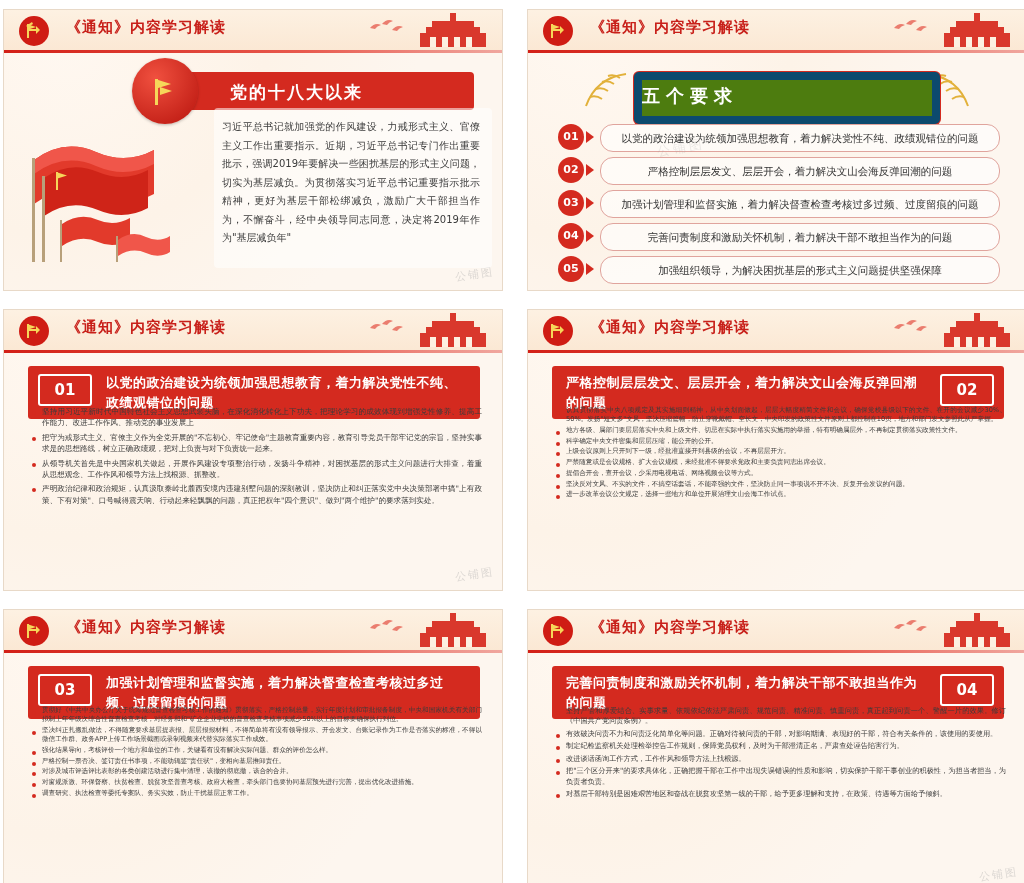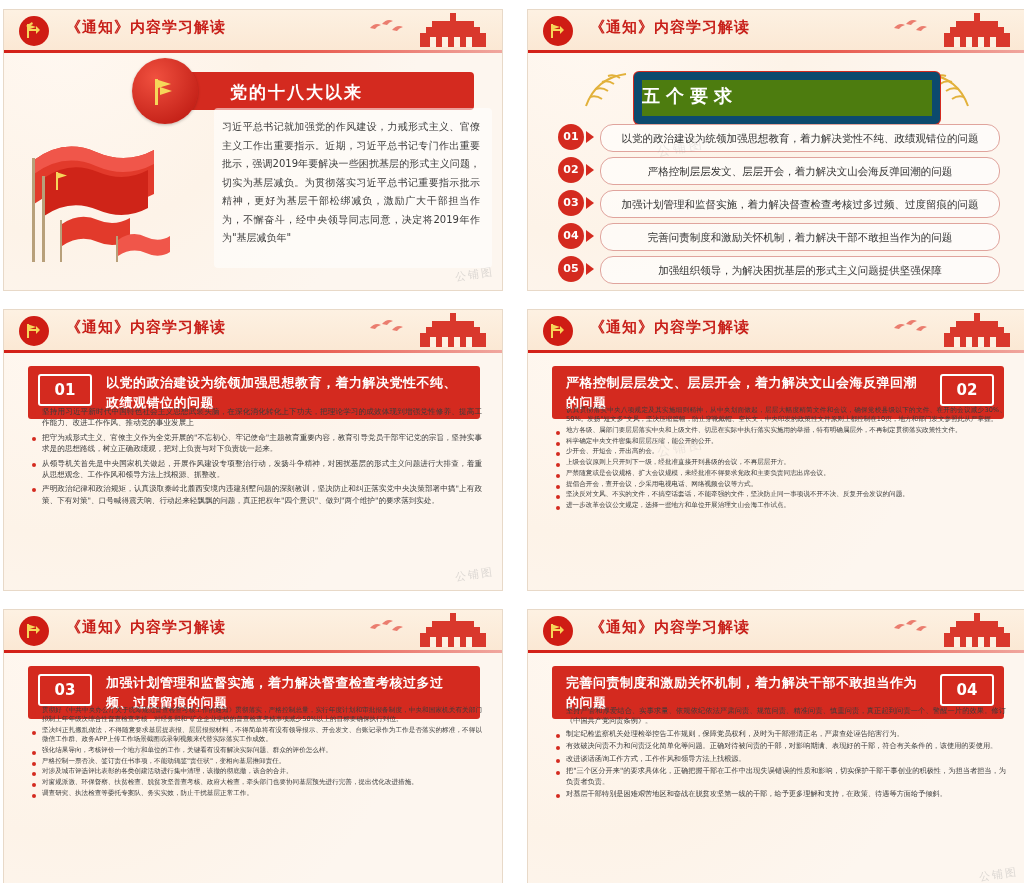--- a/index.html
+++ b/index.html
@@ -464,21 +464,20 @@
     <div class="c-title right">
       <div class="c-numbox right">02</div>
       <span class="t">严格控制层层发文、层层开会，着力解决文山会海反弹回潮的问题</span>
     </div>
 
     <div class="c-body tiny">
       <ul>
         <li>认真贯彻落实中央八项规定及其实施细则精神，从中央划面做起，层层大幅度精简文件和会议，确保党校县级以下的文件、在开的会议减少30%、50%。发扬"短文多"文风，坚决压缩篇幅，防止穿靴戴帽、空长文，中央印发的政策性文件原则上都控制在10页，地方和部门发文参照此从严掌握。</li>
         <li>地方各级、属部门要层层落实中央和上级文件、切忌在实际中执行落实实施用的举措，特有明确属层外，不再制定贯彻落实政策性文件。</li>
         <li>科学确定中央文件密集和层层压缩，能公开的公开。</li>
-        <li>少开会、开短会，开出高的会。</li>
         <li>上级会议原则上只开到下一级，经批准直接开到县级的会议，不再层层开方。</li>
         <li>严禁随意或是会议规格、扩大会议规模，未经批准不得要求党政和主要负责同志出席会议。</li>
         <li>提倡合开会，查开会议，少采用电视电话、网络视频会议等方式。</li>
         <li>坚决反对文风、不实的文件，不搞空话套话，不能牵强的文件，坚决防止同一事项说不开不决、反复开会发议的问题。</li>
         <li>进一步改革会议公文规定，选择一些地方和单位开展治理文山会海工作试点。</li>
       </ul>
     </div>
     <div class="wm2">公铺图</div>
   </div>
 
@@ -590,22 +589,22 @@
     </div>
 
     <div class="c-title right">
       <div class="c-numbox right">04</div>
       <span class="t">完善问责制度和激励关怀机制，着力解决干部不敢担当作为的问题</span>
     </div>
 
     <div class="c-body small">
       <ul>
         <li>坚持严管和厚爱结合、实事求量、依规依纪依法严肃问责、规范问责、精准问责、慎重问责，真正起到问责一个、警醒一片的效果。修订《中国共产党问责条例》。</li>
+        <li>有效破决问责不力和问责泛化简单化等问题。正确对待被问责的干部，对影响期满、表现好的干部，符合有关条件的，该使用的要使用。</li>
         <li>制定纪检监察机关处理检举控告工作规则，保障党员权利，及时为干部澄清正名，严肃查处诬告陷害行为。</li>
-        <li>有效破决问责不力和问责泛化简单化等问题。正确对待被问责的干部，对影响期满、表现好的干部，符合有关条件的，该使用的要使用。</li>
         <li>改进谈话函询工作方式，工作作风和领导方法上找根源。</li>
         <li>把"三个区分开来"的要求具体化，正确把握干部在工作中出现失误错误的性质和影响，切实保护干部干事创业的积极性，为担当者担当，为负责者负责。</li>
         <li>对基层干部特别是困难艰苦地区和奋战在脱贫攻坚第一线的干部，给予更多理解和支持，在政策、待遇等方面给予倾斜。</li>
       </ul>
     </div>
     <div class="wm">公铺图</div>
   </div>
 
 </div>
 

